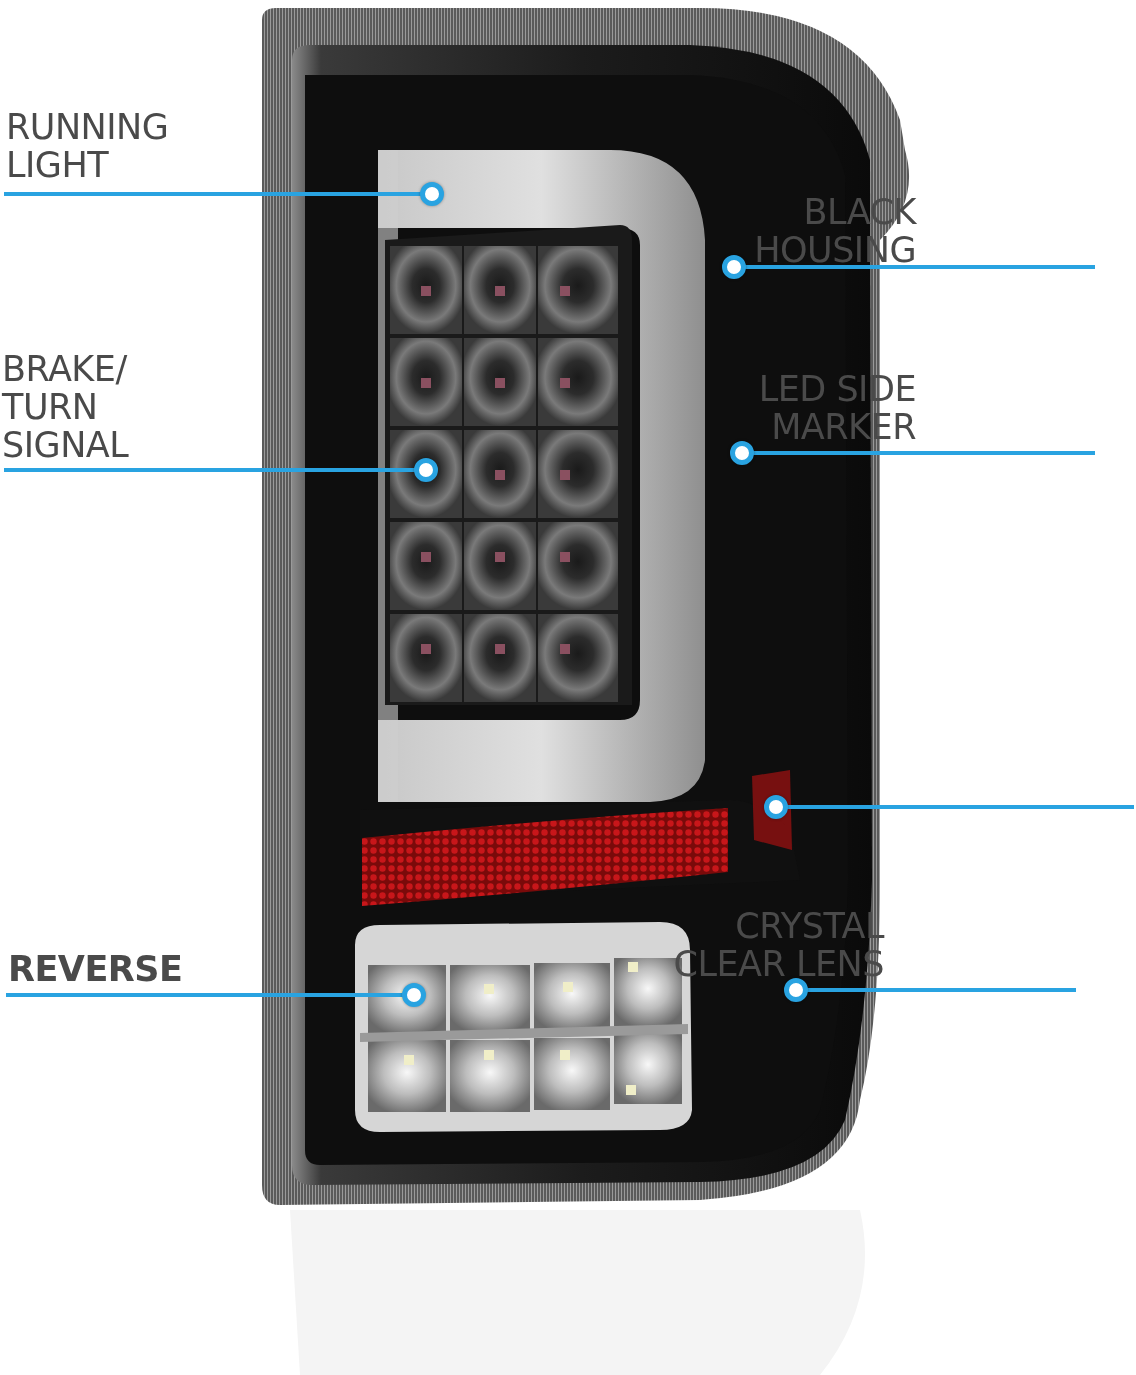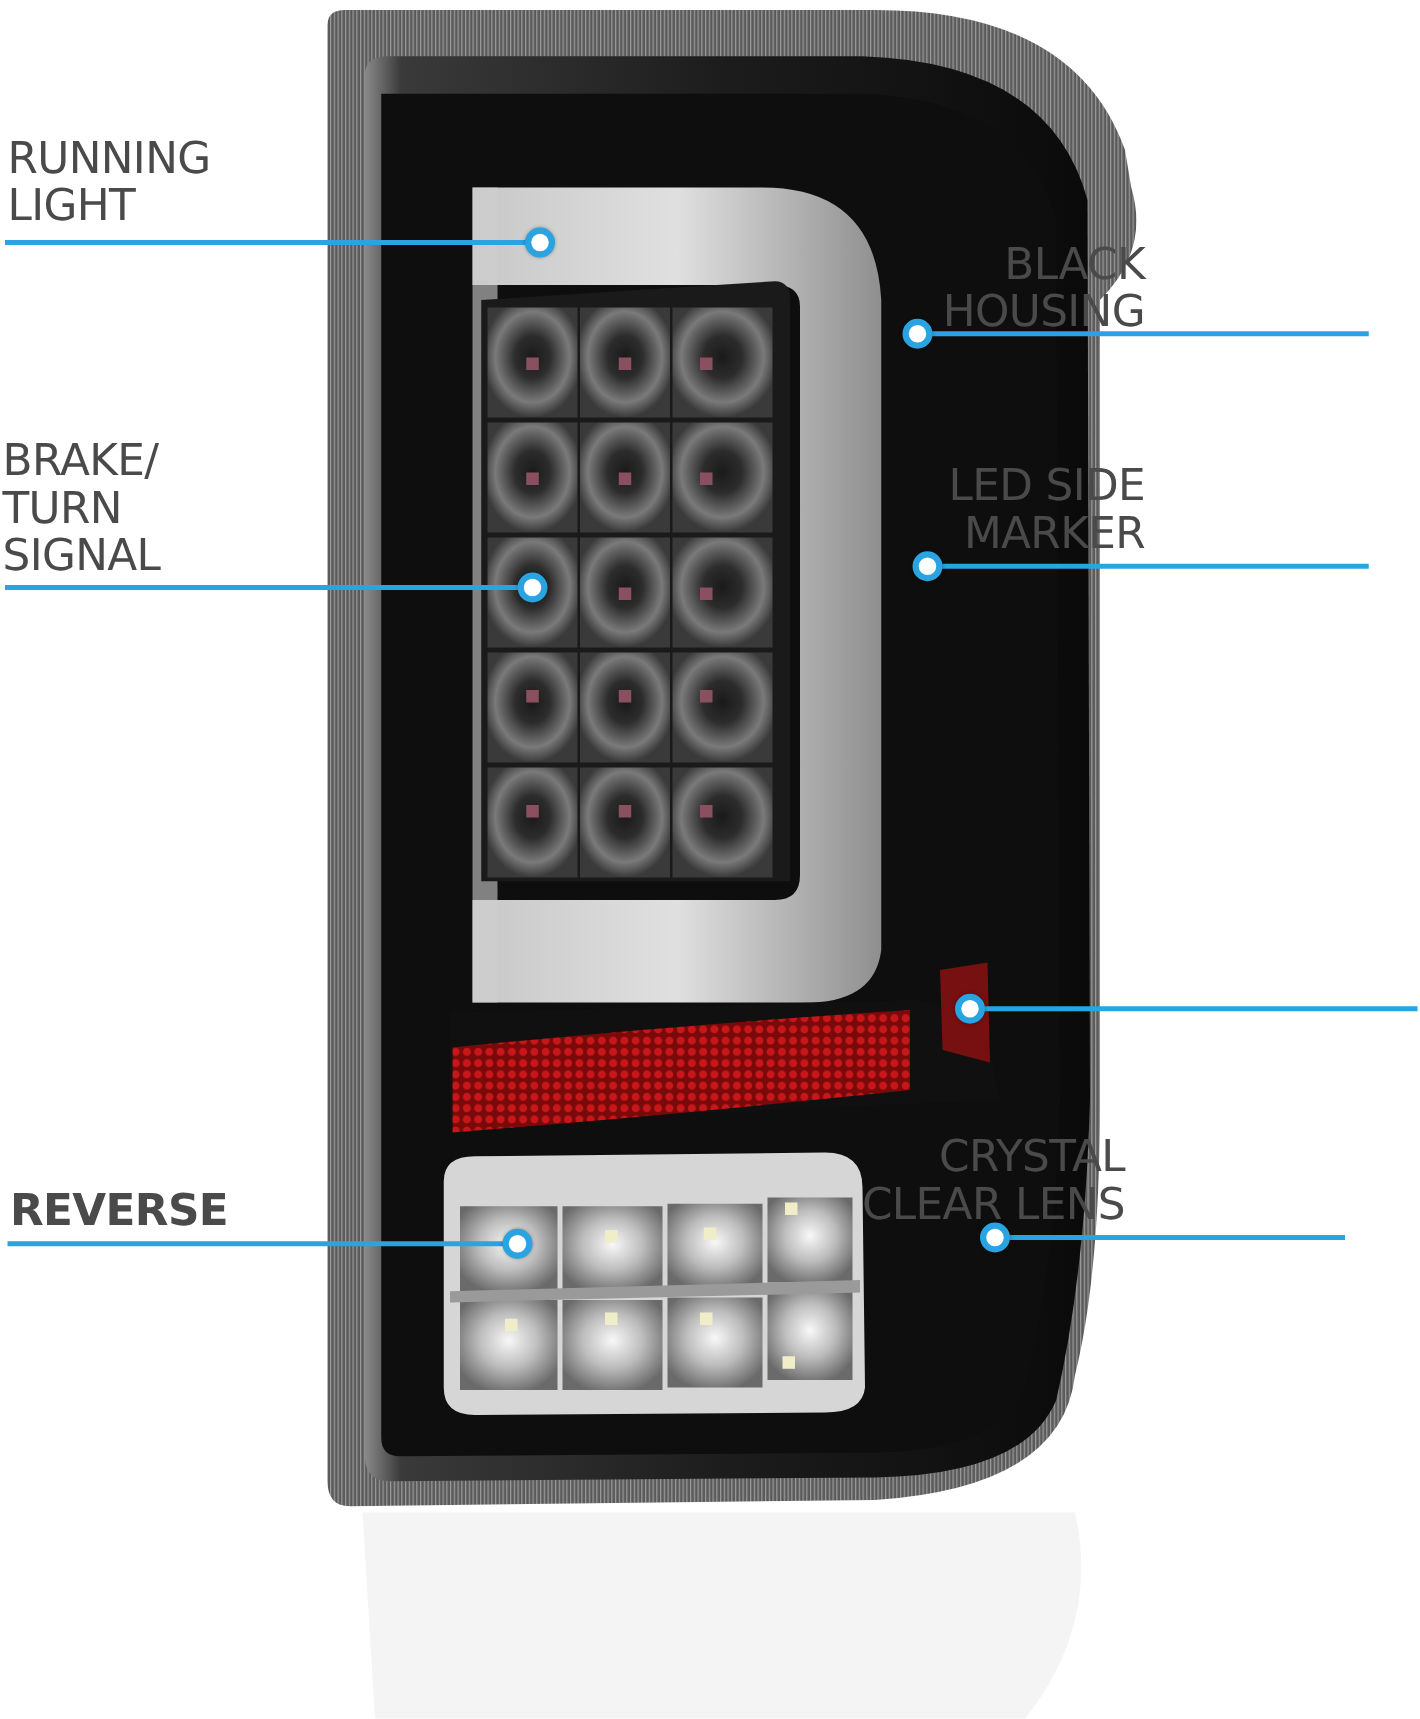--- a/index.html
+++ b/index.html
@@ -149,18 +149,18 @@
   <div class="dot" style="left:722px;top:255px;"></div>
 
   <div class="label right" style="right:44px;top:370px;">LED SIDE
 MARKER</div>
   <div class="line" style="left:742px;top:451px;width:353px;"></div>
   <div class="dot" style="left:730px;top:441px;"></div>
 
   <div class="line" style="left:778px;top:805px;width:356px;"></div>
   <div class="dot" style="left:764px;top:795px;"></div>
 
-  <div class="label right" style="right:60px;top:907px;margin-left:14px;">CRYSTAL
+  <div class="label right" style="right:76px;top:907px;margin-left:14px;">CRYSTAL
 CLEAR LENS</div>
   <div class="line" style="left:796px;top:988px;width:280px;"></div>
   <div class="dot" style="left:784px;top:978px;"></div>
 
 </div>
 
 </body></html>

